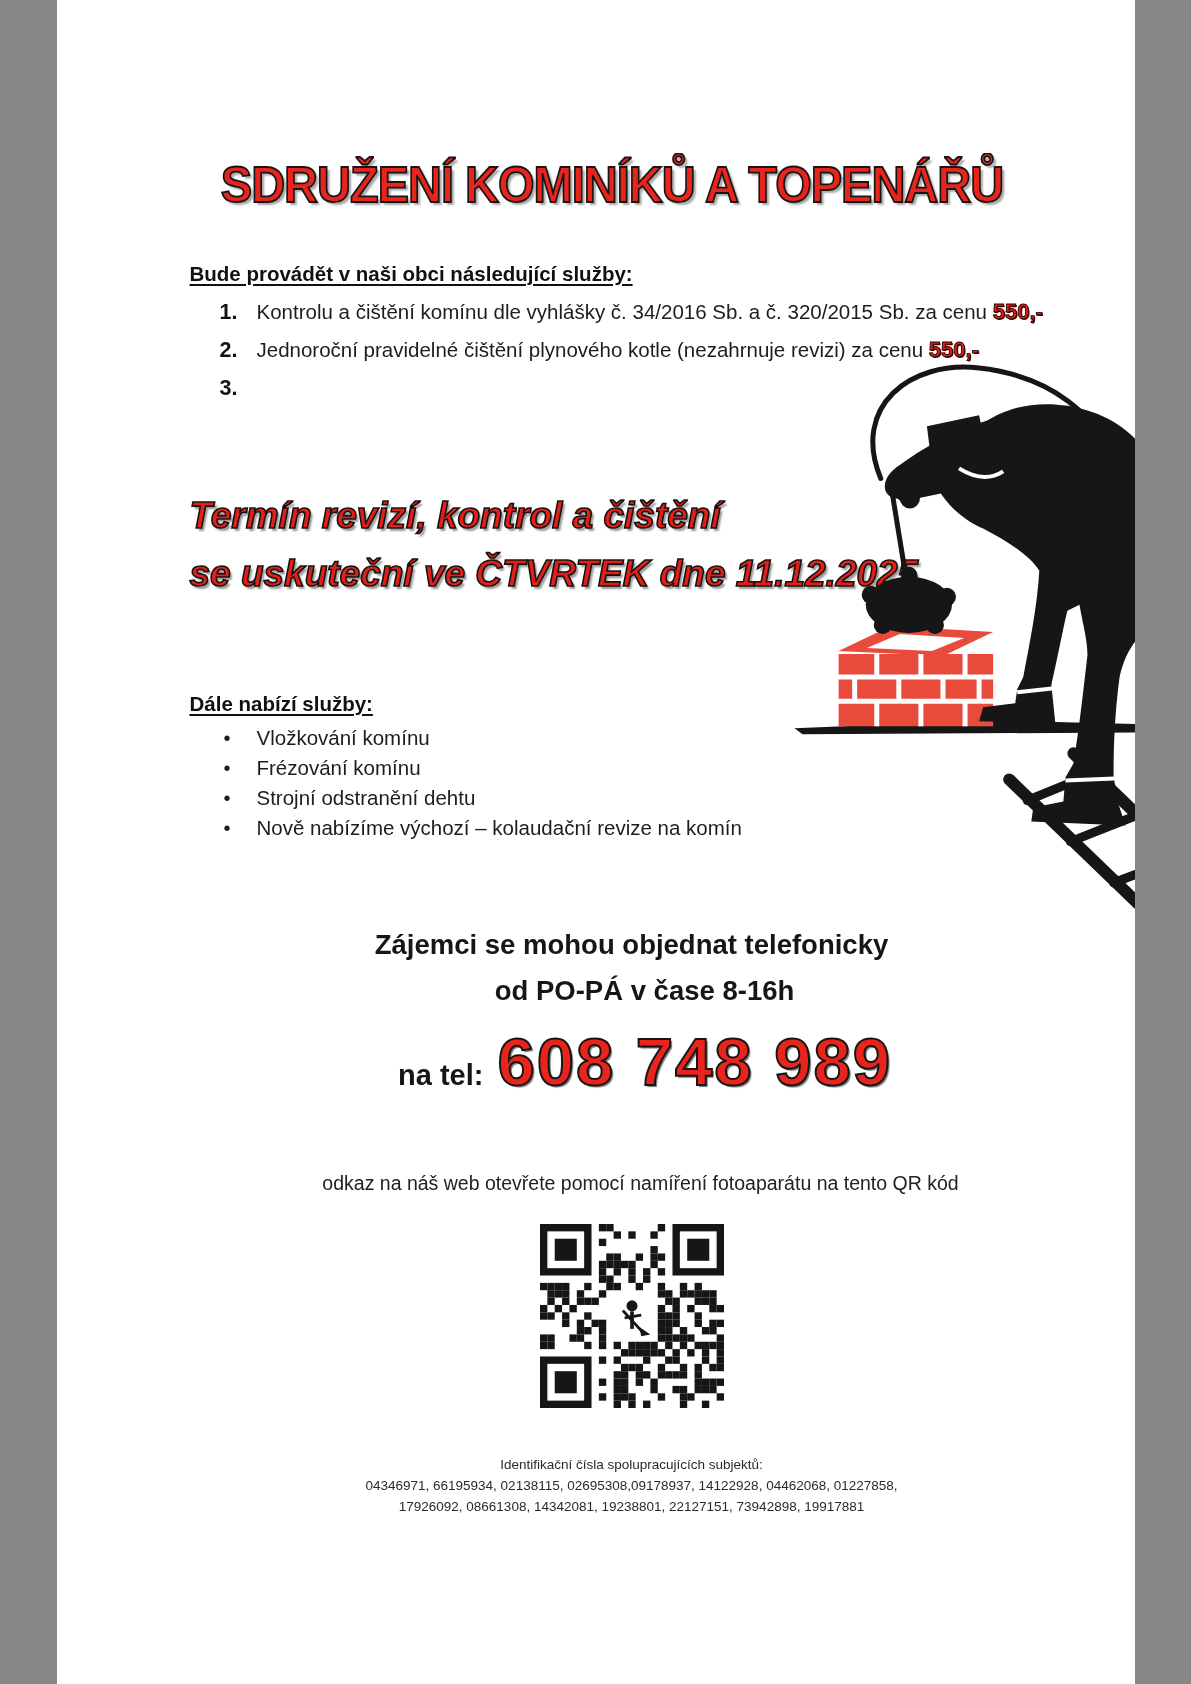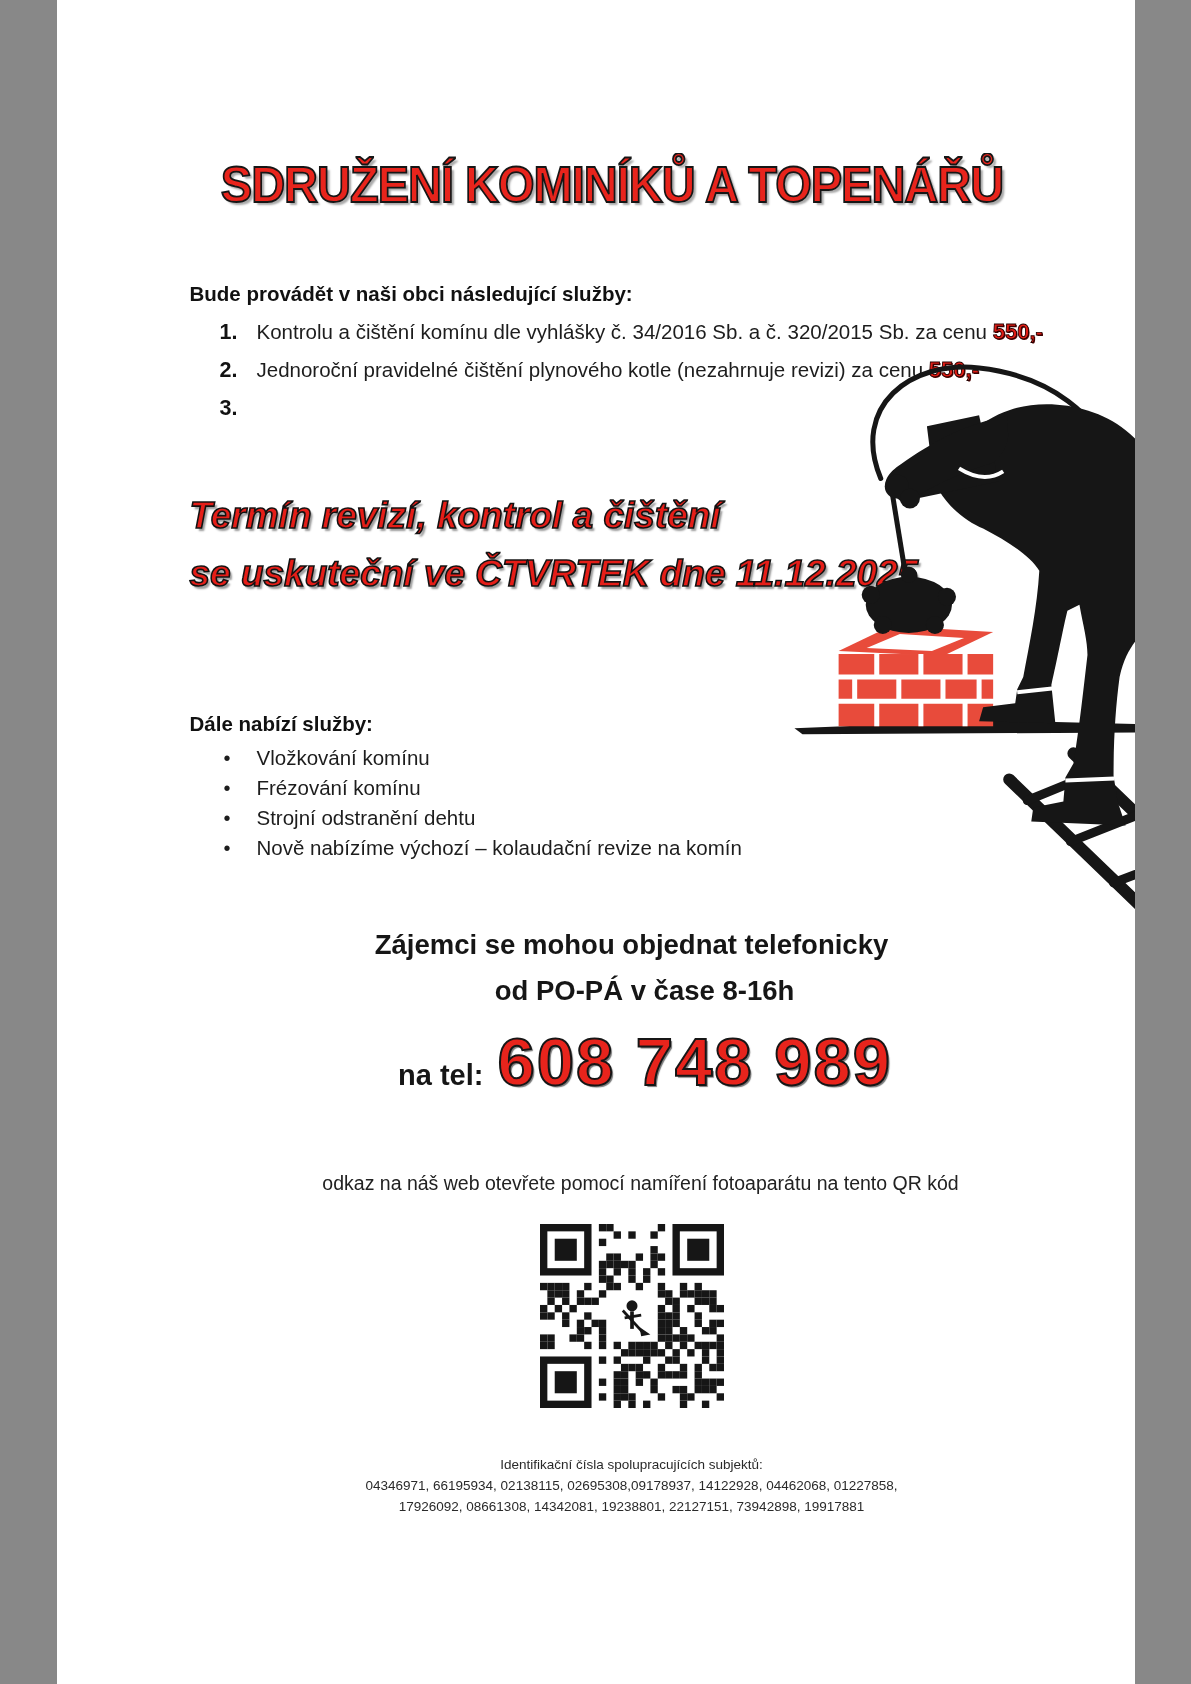--- a/index.html
+++ b/index.html
@@ -14,21 +14,21 @@
     font-size:47px;font-weight:bold;letter-spacing:-1px;
     color:#e8241c;
     -webkit-text-stroke:1.7px #161616;
     text-shadow:3px 3px 2px #a9a9a9;
     transform:scaleY(1.06);
   }
   
   .services{position:absolute;left:133px;top:262px;width:920px;}
   .h-underline{
     font-size:20.5px;font-weight:bold;color:#111;
-    text-decoration-thickness:2px;text-underline-offset:3px;margin-top:20px;
+    text-decoration:underline;text-decoration-thickness:2px;text-underline-offset:3px;
   }
   .services ol{list-style:none;margin:7px 0 0 0;padding:0;}
   .services li{display:flex;line-height:38px;font-size:20.5px;}
   .services .num{width:37px;padding-left:30px;font-weight:bold;font-size:21.5px;color:#121212;}
   .price-red{
     font-weight:bold;font-size:22px;color:#e11d15;
     -webkit-text-stroke:0.9px #250000;text-shadow:1px 1px 0 #4d0000;
   }
   .price-dark{font-weight:bold;font-size:22px;color:#230302;text-shadow:0.5px 0.5px 0 #000;}
   

